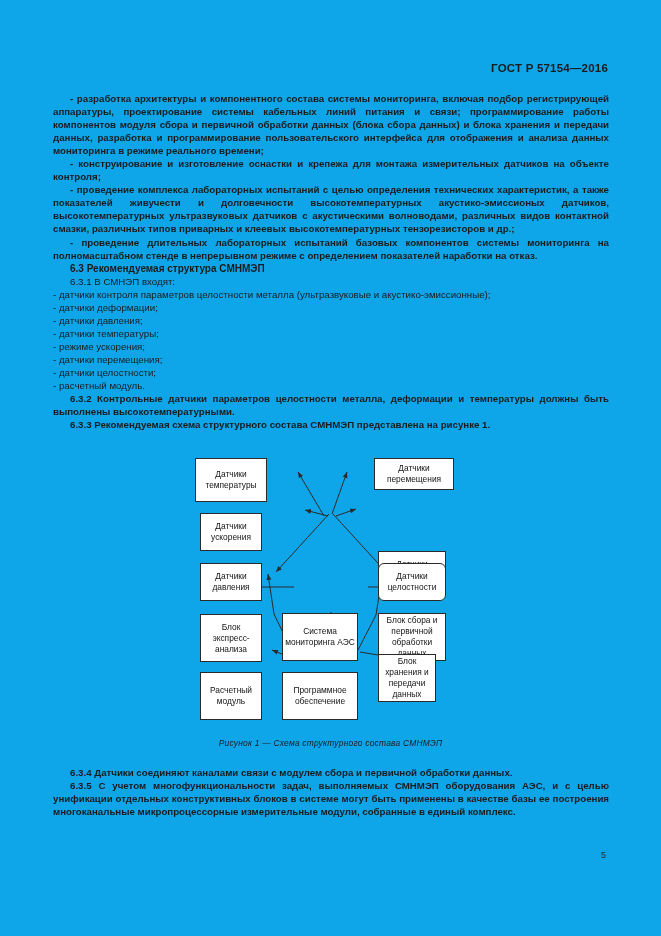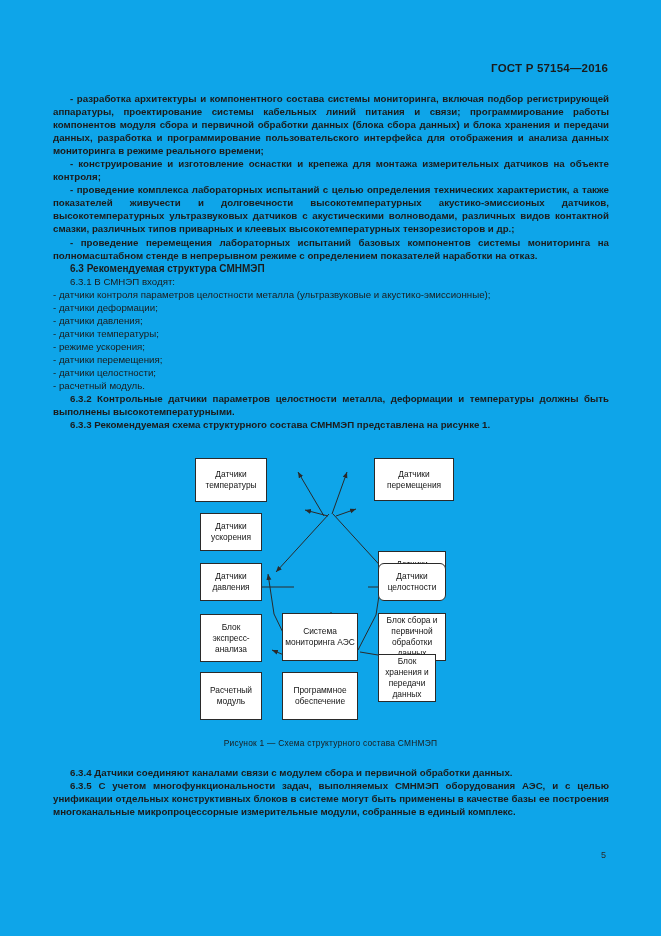--- a/index.html
+++ b/index.html
@@ -108,20 +108,21 @@
   }
   .fig-caption {
     position: absolute;
     left: 0;
     top: 288px;
     width: 661px;
     text-align: center;
     font-size: 8.4px;
     letter-spacing: 0.25px;
     color: #1b1b1b;
+    font-style: italic;
   }
 
   
   .content-lower {
     position: absolute;
     left: 53px;
     top: 766px;
     width: 556px;
   }
 
@@ -137,21 +138,21 @@
 <body>
 
 <div class="page">
 
   <div class="doc-header">ГОСТ Р 57154—2016</div>
 
   <div class="content">
     <p class="para indent">- разработка архитектуры и компонентного состава системы мониторинга, включая подбор регистрирующей аппаратуры, проектирование системы кабельных линий питания и связи; программирование работы компонентов модуля сбора и первичной обработки данных (блока сбора данных) и блока хранения и передачи данных, разработка и программирование пользовательского интерфейса для отображения и анализа данных мониторинга в режиме реального времени;</p>
     <p class="para indent">- конструирование и изготовление оснастки и крепежа для монтажа измерительных датчиков на объекте контроля;</p>
     <p class="para indent">- проведение комплекса лабораторных испытаний с целью определения технических характеристик, а также показателей живучести и долговечности высокотемпературных акустико-эмиссионых датчиков, высокотемпературных ультразвуковых датчиков с акустическими волноводами, различных видов контактной смазки, различных типов приварных и клеевых высокотемпературных тензорезисторов и др.;</p>
-    <p class="para indent">- проведение перемещения лабораторных испытаний базовых компонентов системы мониторинга на полномасштабном стенде в непрерывном режиме с определением показателей наработки на отказ.</p>
+    <p class="para indent">- проведение длительных лабораторных испытаний базовых компонентов системы мониторинга на полномасштабном стенде в непрерывном режиме с определением показателей наработки на отказ.</p>
 
     <h3 class="section sp-before">6.3  Рекомендуемая структура СМНМЭП</h3>
 
     <p class="list sp-before-sm" style="text-indent:17px;">6.3.1  В СМНЭП входят:</p>
 
     <p class="list">- датчики контроля параметров целостности металла (ультразвуковые и акустико-эмиссионные);</p>
     <p class="list">- датчики деформации;</p>
     <p class="list">- датчики давления;</p>
     <p class="list">- датчики температуры;</p>
     <p class="list">- режиме ускорения;</p>
@@ -189,21 +190,21 @@
           <path d="M116,202 L98,205 L86,200"></path>
 
           <path d="M172,200 L190,165 L196,126"></path>
           <path d="M174,202 L192,205 L206,202"></path>
         </g>
       </svg>
 
       <div class="dbox" style="left:9px;  top:8px;   width:72px;  height:44px;">
         <span>Датчики температуры</span>
       </div>
-      <div class="dbox" style="left:188px;top:8px;   width:80px;  height:43px;">
+      <div class="dbox" style="left:188px;top:8px;   width:80px;  height:32px;">
         <span>Датчики перемещения</span>
       </div>
 
       <div class="dbox" style="left:14px; top:63px;  width:62px;  height:38px;">
         <span>Датчики ускорения</span>
       </div>
       <div class="dbox" style="left:192px;top:63px;  width:68px;  height:38px;margin-top:38px;">
         <span>Датчики деформации</span>
       </div>
 

